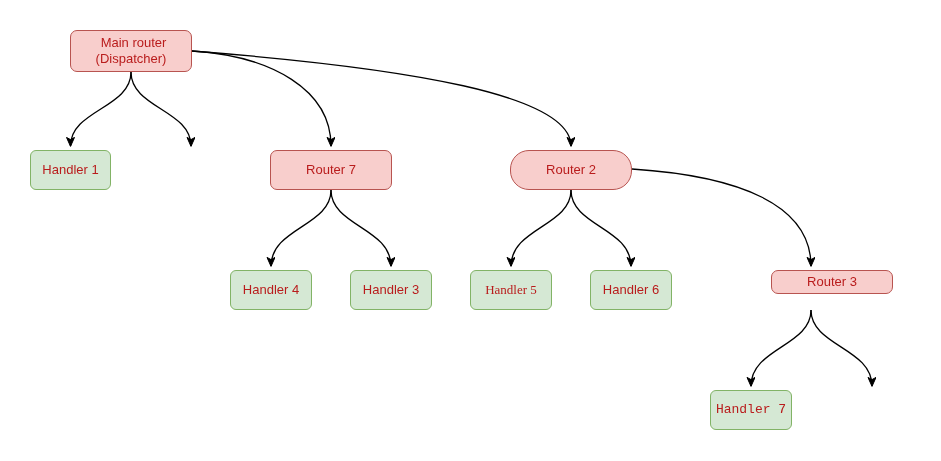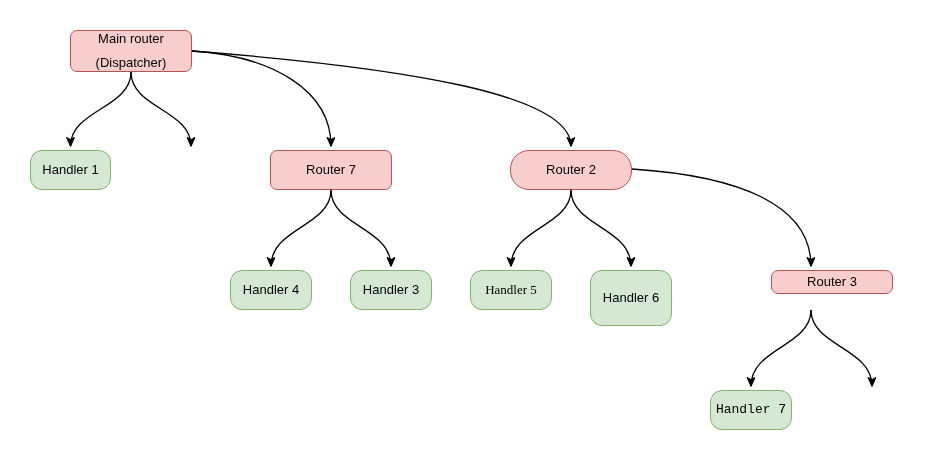--- a/index.html
+++ b/index.html
@@ -21,32 +21,32 @@
     top: 0;
     width: 941px;
     height: 461px;
   }
   .node {
     position: absolute;
     box-sizing: border-box;
     display: flex;
     align-items: center;
     justify-content: center;
-    text-align: center;
+    text-align: right;
     font-size: 13px;
-    line-height: 24px;
-    color: #000000;
+    line-height: 16px;
+    color: #b91c1c;
     white-space: pre-line;
     border: 1px solid #000;
   }
   .node.router {
     border-radius: 7px;
   }
   .node.handler {
-    border-radius: 12px;
+    border-radius: 6px;
   }
   #edges path.edge {
     fill: none;
     stroke-width: 1.3px;
   }
 </style>
 </head>
 <body>
 
 <div id="canvas">
@@ -79,20 +79,20 @@
   <div class="node router" style="left: 270px; top: 150px; width: 122px; height: 40px; background: rgb(248, 206, 204); border-color: rgb(184, 84, 80);">Router 7</div>
 
   <div class="node router" style="left: 510px; top: 150px; width: 122px; height: 40px; background: rgb(248, 206, 204); border-color: rgb(184, 84, 80); border-radius: 19px;">Router 2</div>
 
   <div class="node handler" style="left: 230px; top: 270px; width: 82px; height: 40px; background: rgb(213, 232, 212); border-color: rgb(130, 179, 102);">Handler 4</div>
 
   <div class="node handler" style="left: 350px; top: 270px; width: 82px; height: 40px; background: rgb(213, 232, 212); border-color: rgb(130, 179, 102);">Handler 3</div>
 
   <div class="node handler" style="left: 470px; top: 270px; width: 82px; height: 40px; background: rgb(213, 232, 212); border-color: rgb(130, 179, 102); font-family: Liberation Serif, serif;">Handler 5</div>
 
-  <div class="node handler" style="left: 590px; top: 270px; width: 82px; height: 56px; background: rgb(213, 232, 212); border-color: rgb(130, 179, 102);">Handler 6</div>
+  <div class="node handler" style="left: 590px; top: 270px; width: 82px; height: 40px; background: rgb(213, 232, 212); border-color: rgb(130, 179, 102);">Handler 6</div>
 
   <div class="node router" style="left: 771px; top: 270px; width: 122px; height: 24px; background: rgb(248, 206, 204); border-color: rgb(184, 84, 80);">Router 3</div>
 
   <div class="node handler" style="left: 710px; top: 390px; width: 82px; height: 40px; background: rgb(213, 232, 212); border-color: rgb(130, 179, 102); font-family: Liberation Mono, monospace;">Handler 7</div>
 
 
 </div>
 
 </body></html>

